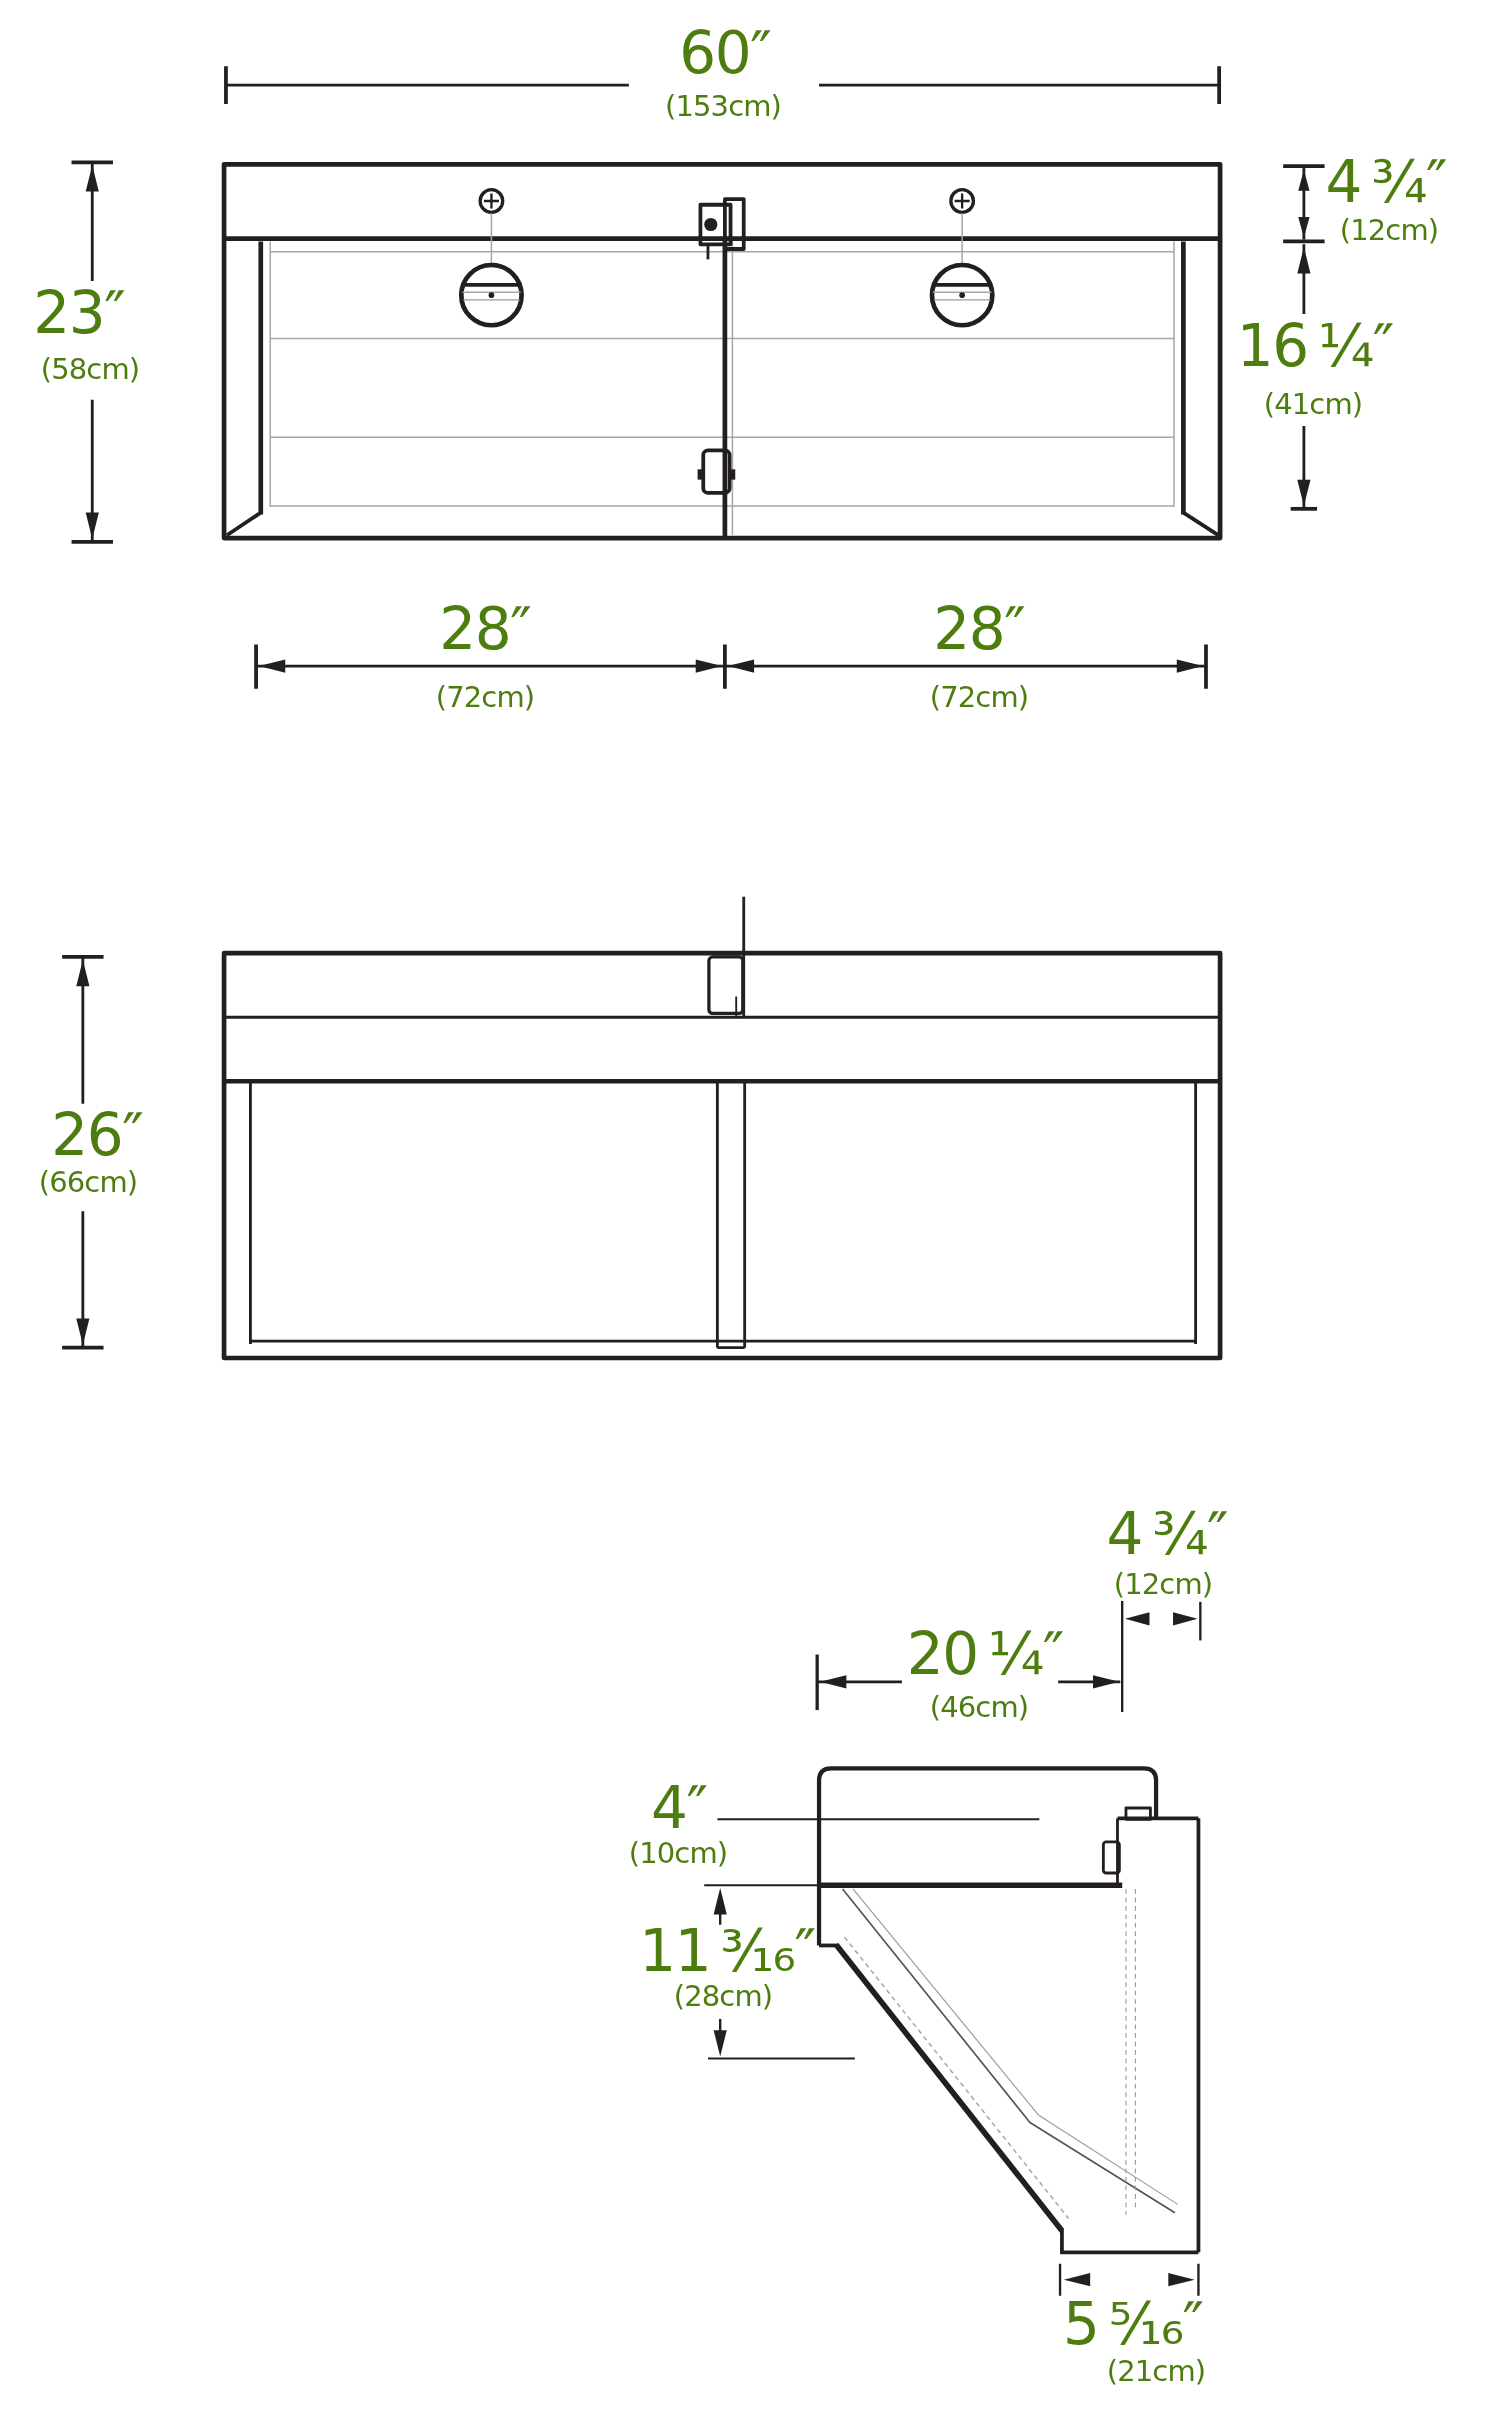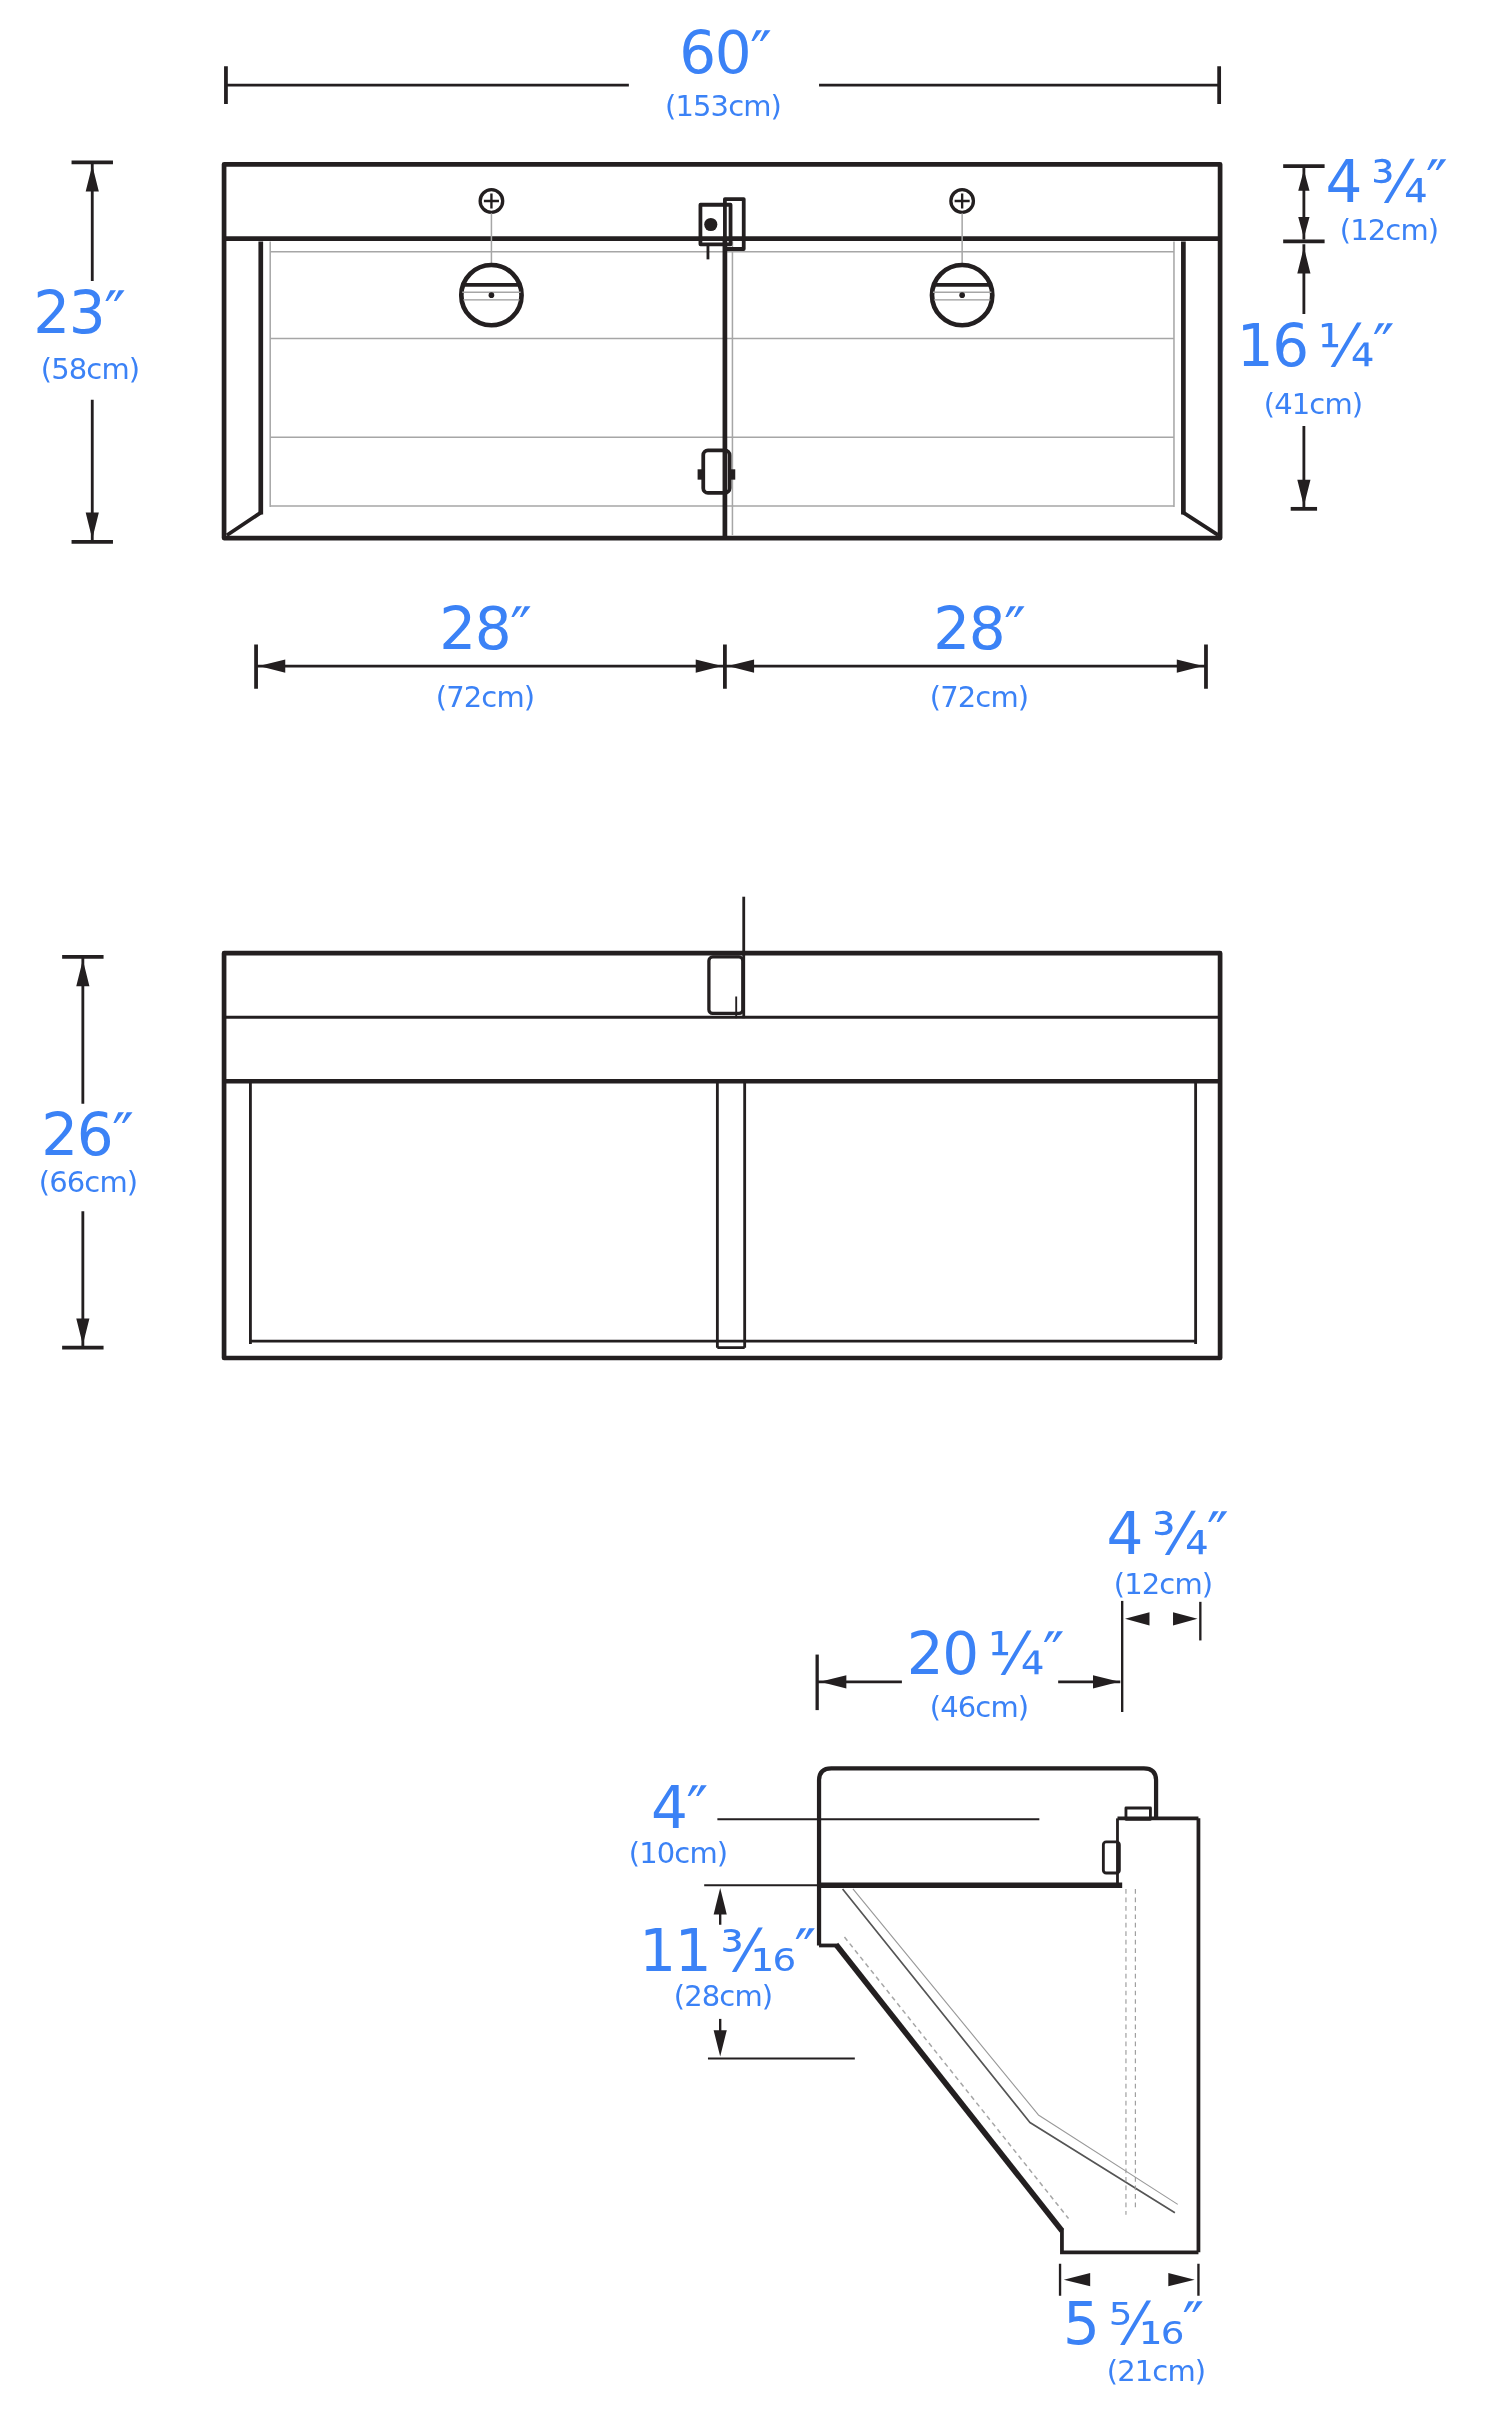--- a/index.html
+++ b/index.html
@@ -1,17 +1,17 @@
 <!DOCTYPE html>
 <html style="font-size:15px"><head>
 <meta charset="utf-8">
 <style>
   html,body{margin:0;padding:0;background:#fff}
   .canvas{position:relative;width:1511px;height:2411px;background:#fff;overflow:hidden;
-          font-family:"DejaVu Sans","Liberation Sans",sans-serif;color:#3b82f6}
+          font-family:"DejaVu Sans","Liberation Sans",sans-serif;color:#4d7c0f}
   .canvas svg{position:absolute;left:0;top:0}
   .canvas svg *{stroke:#231f20;fill:none;stroke-linecap:butt;stroke-linejoin:round}
   .s6{stroke-width:6}.s5{stroke-width:5}.s45{stroke-width:4.5}.s4{stroke-width:4}
   .s35{stroke-width:3.5}.s3{stroke-width:3}.s25{stroke-width:2.5}.s2{stroke-width:2}
   .g16{stroke:#a6a6a6 !important;stroke-width:1.6}
   .g12{stroke:#9a9a9a !important;stroke-width:1.2}
   .inA{stroke:#555 !important;stroke-width:1.8}
   .inB{stroke:#999 !important;stroke-width:1.2}
   .dash{stroke-dasharray:5 4}
   .f{fill:#231f20 !important;stroke:none !important}
@@ -165,21 +165,21 @@
 
   <div class="lbl din" style="left:1315px;top:346px">16 ¼″</div>
   <div class="lbl dcm" style="left:1313px;top:404px">(41cm)</div>
 
   <div class="lbl din" style="left:485px;top:629px">28″</div>
   <div class="lbl dcm" style="left:485px;top:697px">(72cm)</div>
 
   <div class="lbl din" style="left:979px;top:629px">28″</div>
   <div class="lbl dcm" style="left:979px;top:697px">(72cm)</div>
 
-  <div class="lbl din" style="left:87px;top:1135px">26″</div>
+  <div class="lbl din" style="left:97px;top:1135px">26″</div>
   <div class="lbl dcm" style="left:88px;top:1182px">(66cm)</div>
 
   <div class="lbl din" style="left:985px;top:1654px">20 ¼″</div>
   <div class="lbl dcm" style="left:979px;top:1707px">(46cm)</div>
 
   <div class="lbl din" style="left:1167px;top:1534px">4 ¾″</div>
   <div class="lbl dcm" style="left:1163px;top:1584px">(12cm)</div>
 
   <div class="lbl din" style="left:679px;top:1808px">4″</div>
   <div class="lbl dcm" style="left:678px;top:1853px">(10cm)</div>

